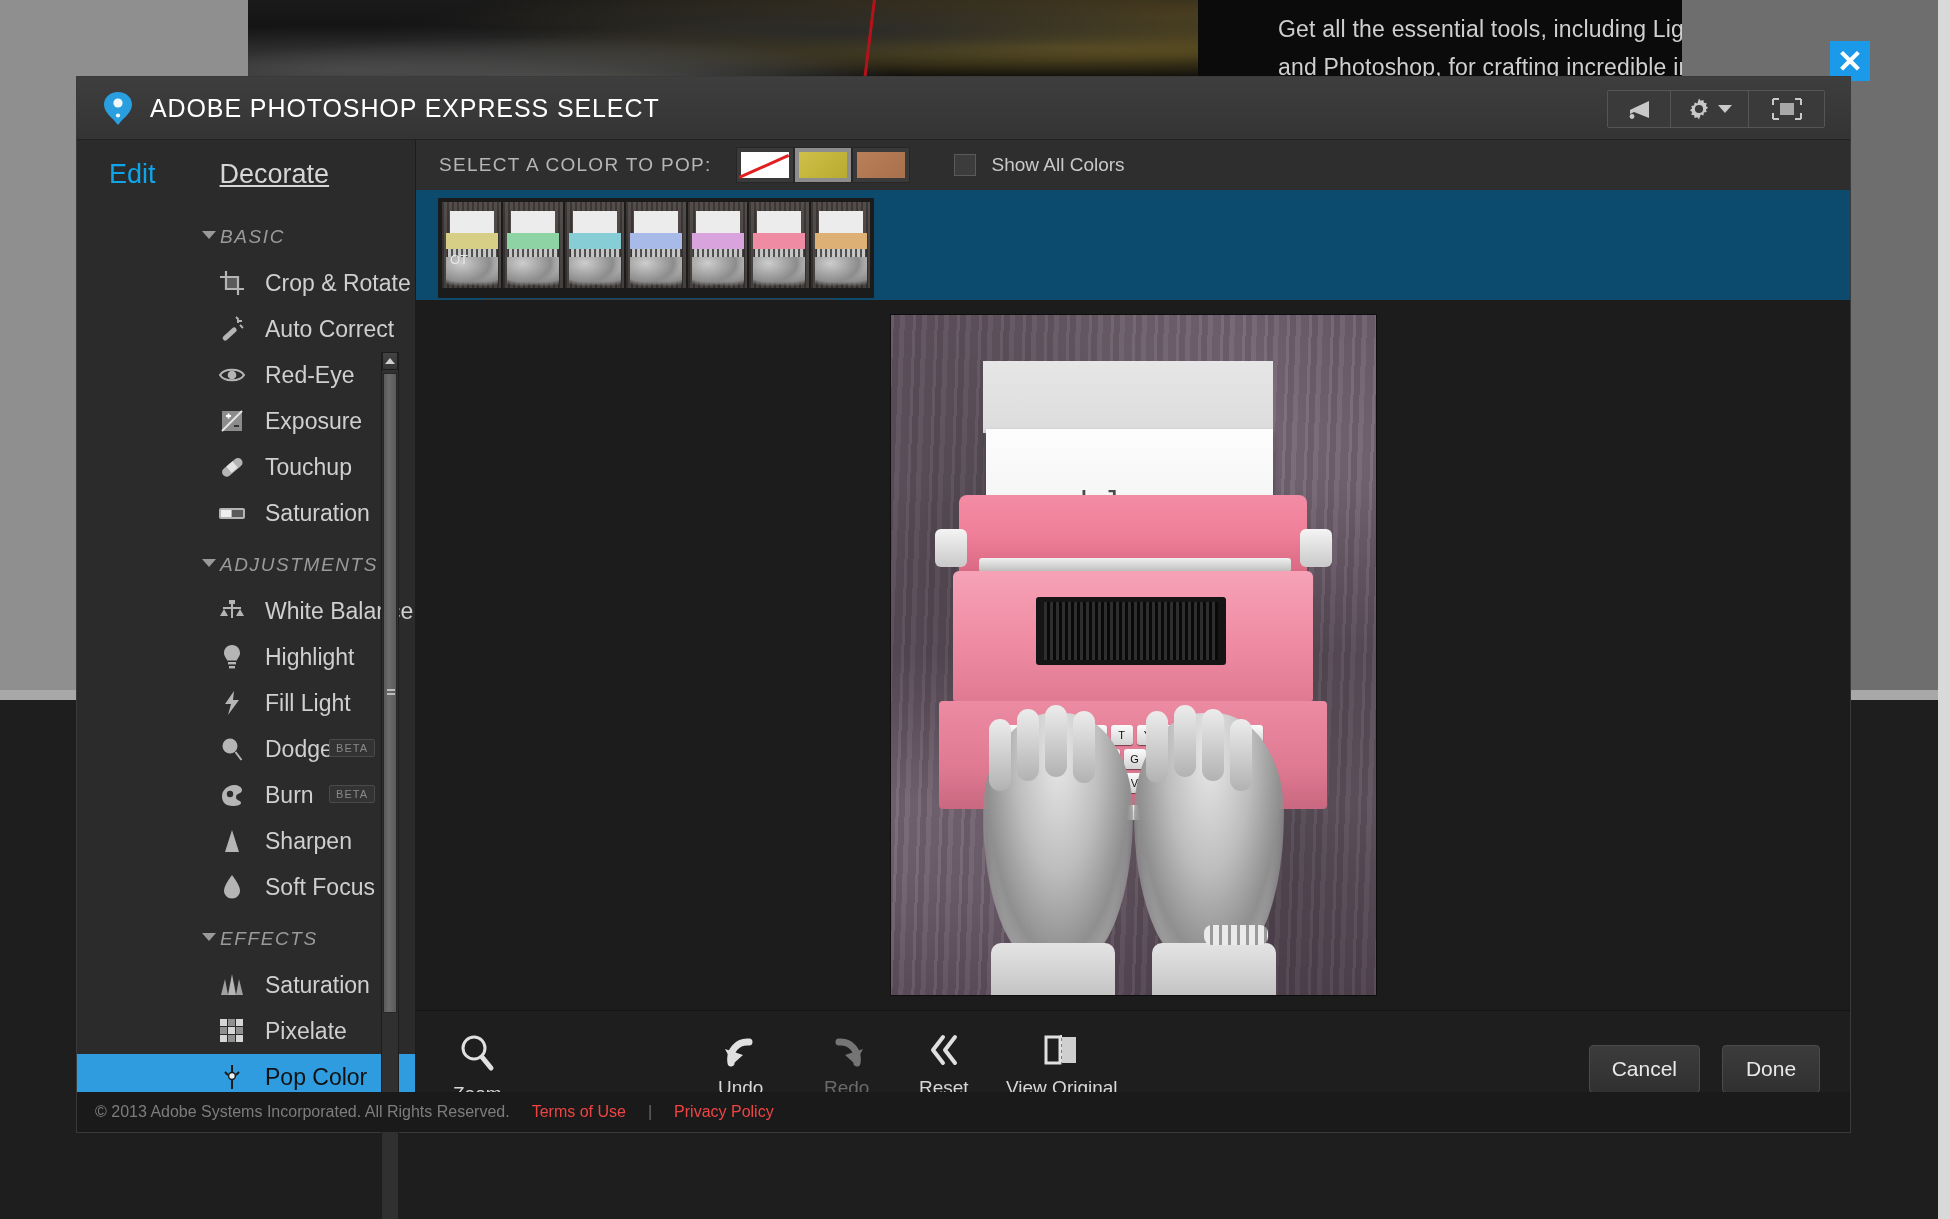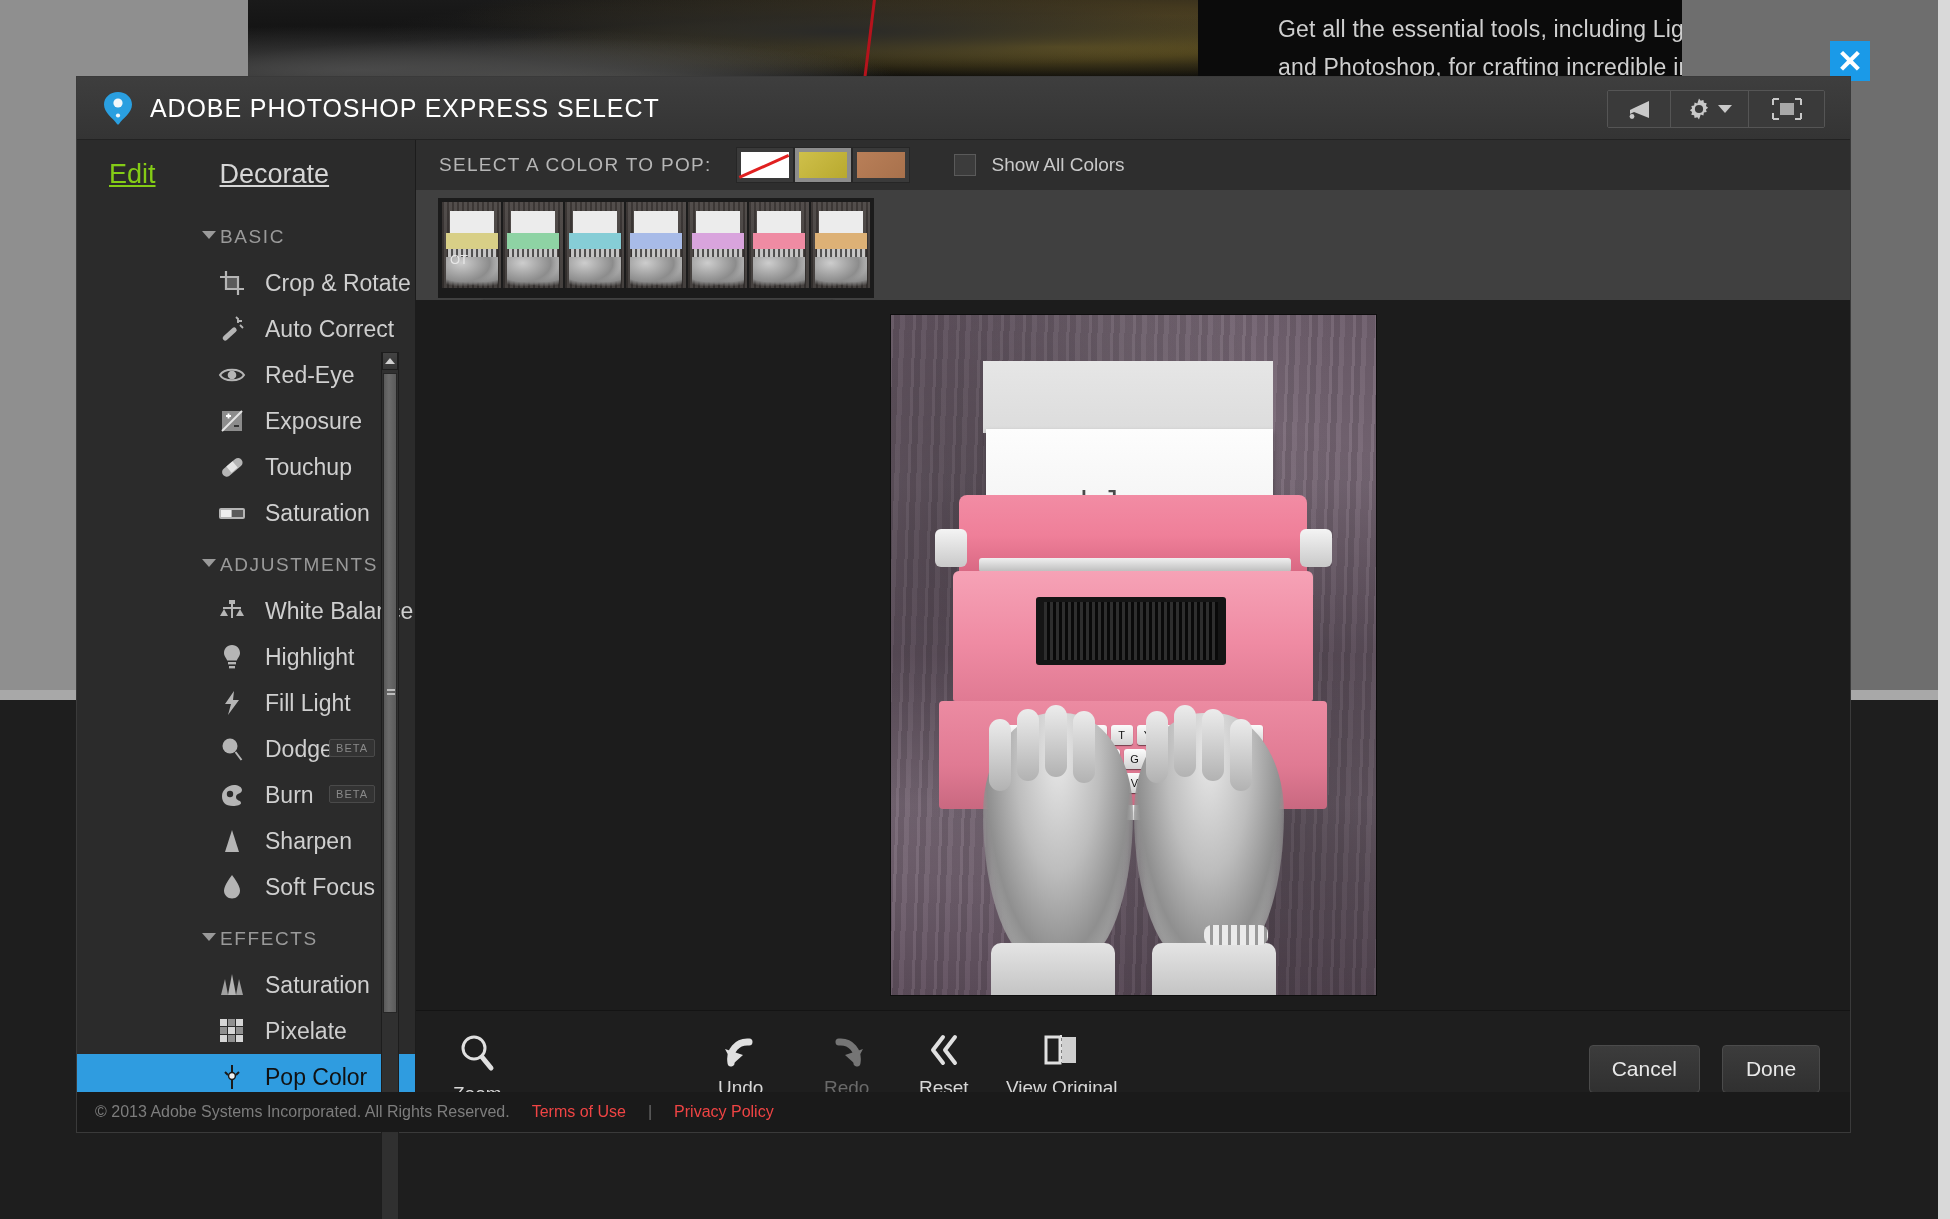--- a/index.html
+++ b/index.html
@@ -86,30 +86,30 @@
   
   #modal-body { display: flex; height: 992px; }
 
   
   #sidebar {
     width: 339px; background: #2b2b2b; position: relative;
     border-right: 1px solid #1c1c1c;
   }
   #tabs { height: 68px; display: flex; align-items: center; padding-left: 32px; gap: 64px; }
   .tab { font-size: 27px; cursor: pointer; }
-  .tab.active { color: #84cc16; text-decoration: underline; }
+  .tab.active { color: #0ea5e9; }
   .tab.inactive { color: #d6d6d6; text-decoration: underline; }
 
   #sidebar-scroll {
     position: absolute; top: 68px; left: 0; right: 0; bottom: 0;
     overflow: hidden;
   }
   .group-head {
     display: flex; align-items: flex-start; gap: 14px;
-    padding: 18px 0 12px 118px; position: relative;
+    padding: 18px 0 12px 118px; position: relative; font-style: italic;
   }
   .group-head .caret {
     position: absolute; left: 125px; top: 23px;
     width: 0; height: 0; border-left: 7px solid transparent;
     border-right: 7px solid transparent; border-top: 8px solid #9a9a9a;
   }
   .group-title {
     color: #9a9a9a; font-size: 19px; letter-spacing: 1.6px;
     padding-left: 25px;
   }
@@ -151,21 +151,21 @@
     border: 1px solid #262626; cursor: pointer;
   }
   #sb-grip {
     position: absolute; left: 3px; top: 315px; width: 8px; height: 8px;
     background:
       linear-gradient(#bdbdbd 0 2px, transparent 2px 4px) 0 0/8px 4px repeat-y;
   }
   .tri-up { width:0;height:0;border-left:5px solid transparent;border-right:5px solid transparent;border-bottom:6px solid #cfcfcf; }
 
   
-  #rightpane { flex: 1; position: relative; background: #404040; }
+  #rightpane { flex: 1; position: relative; background: #0c4a6e; }
 
   #poptoolbar {
     height: 50px; display: flex; align-items: center;
     padding-left: 23px; background: #2e2e2e;
   }
   #pop-label { color: #b6b6b6; font-size: 19px; letter-spacing: 1.3px; }
   #swatches { display: flex; margin-left: 24px; gap: 0; }
   .swatch-cell {
     width: 58px; height: 36px; padding: 4px;
     background: #3a3a3a; border: 1px solid #262626;

